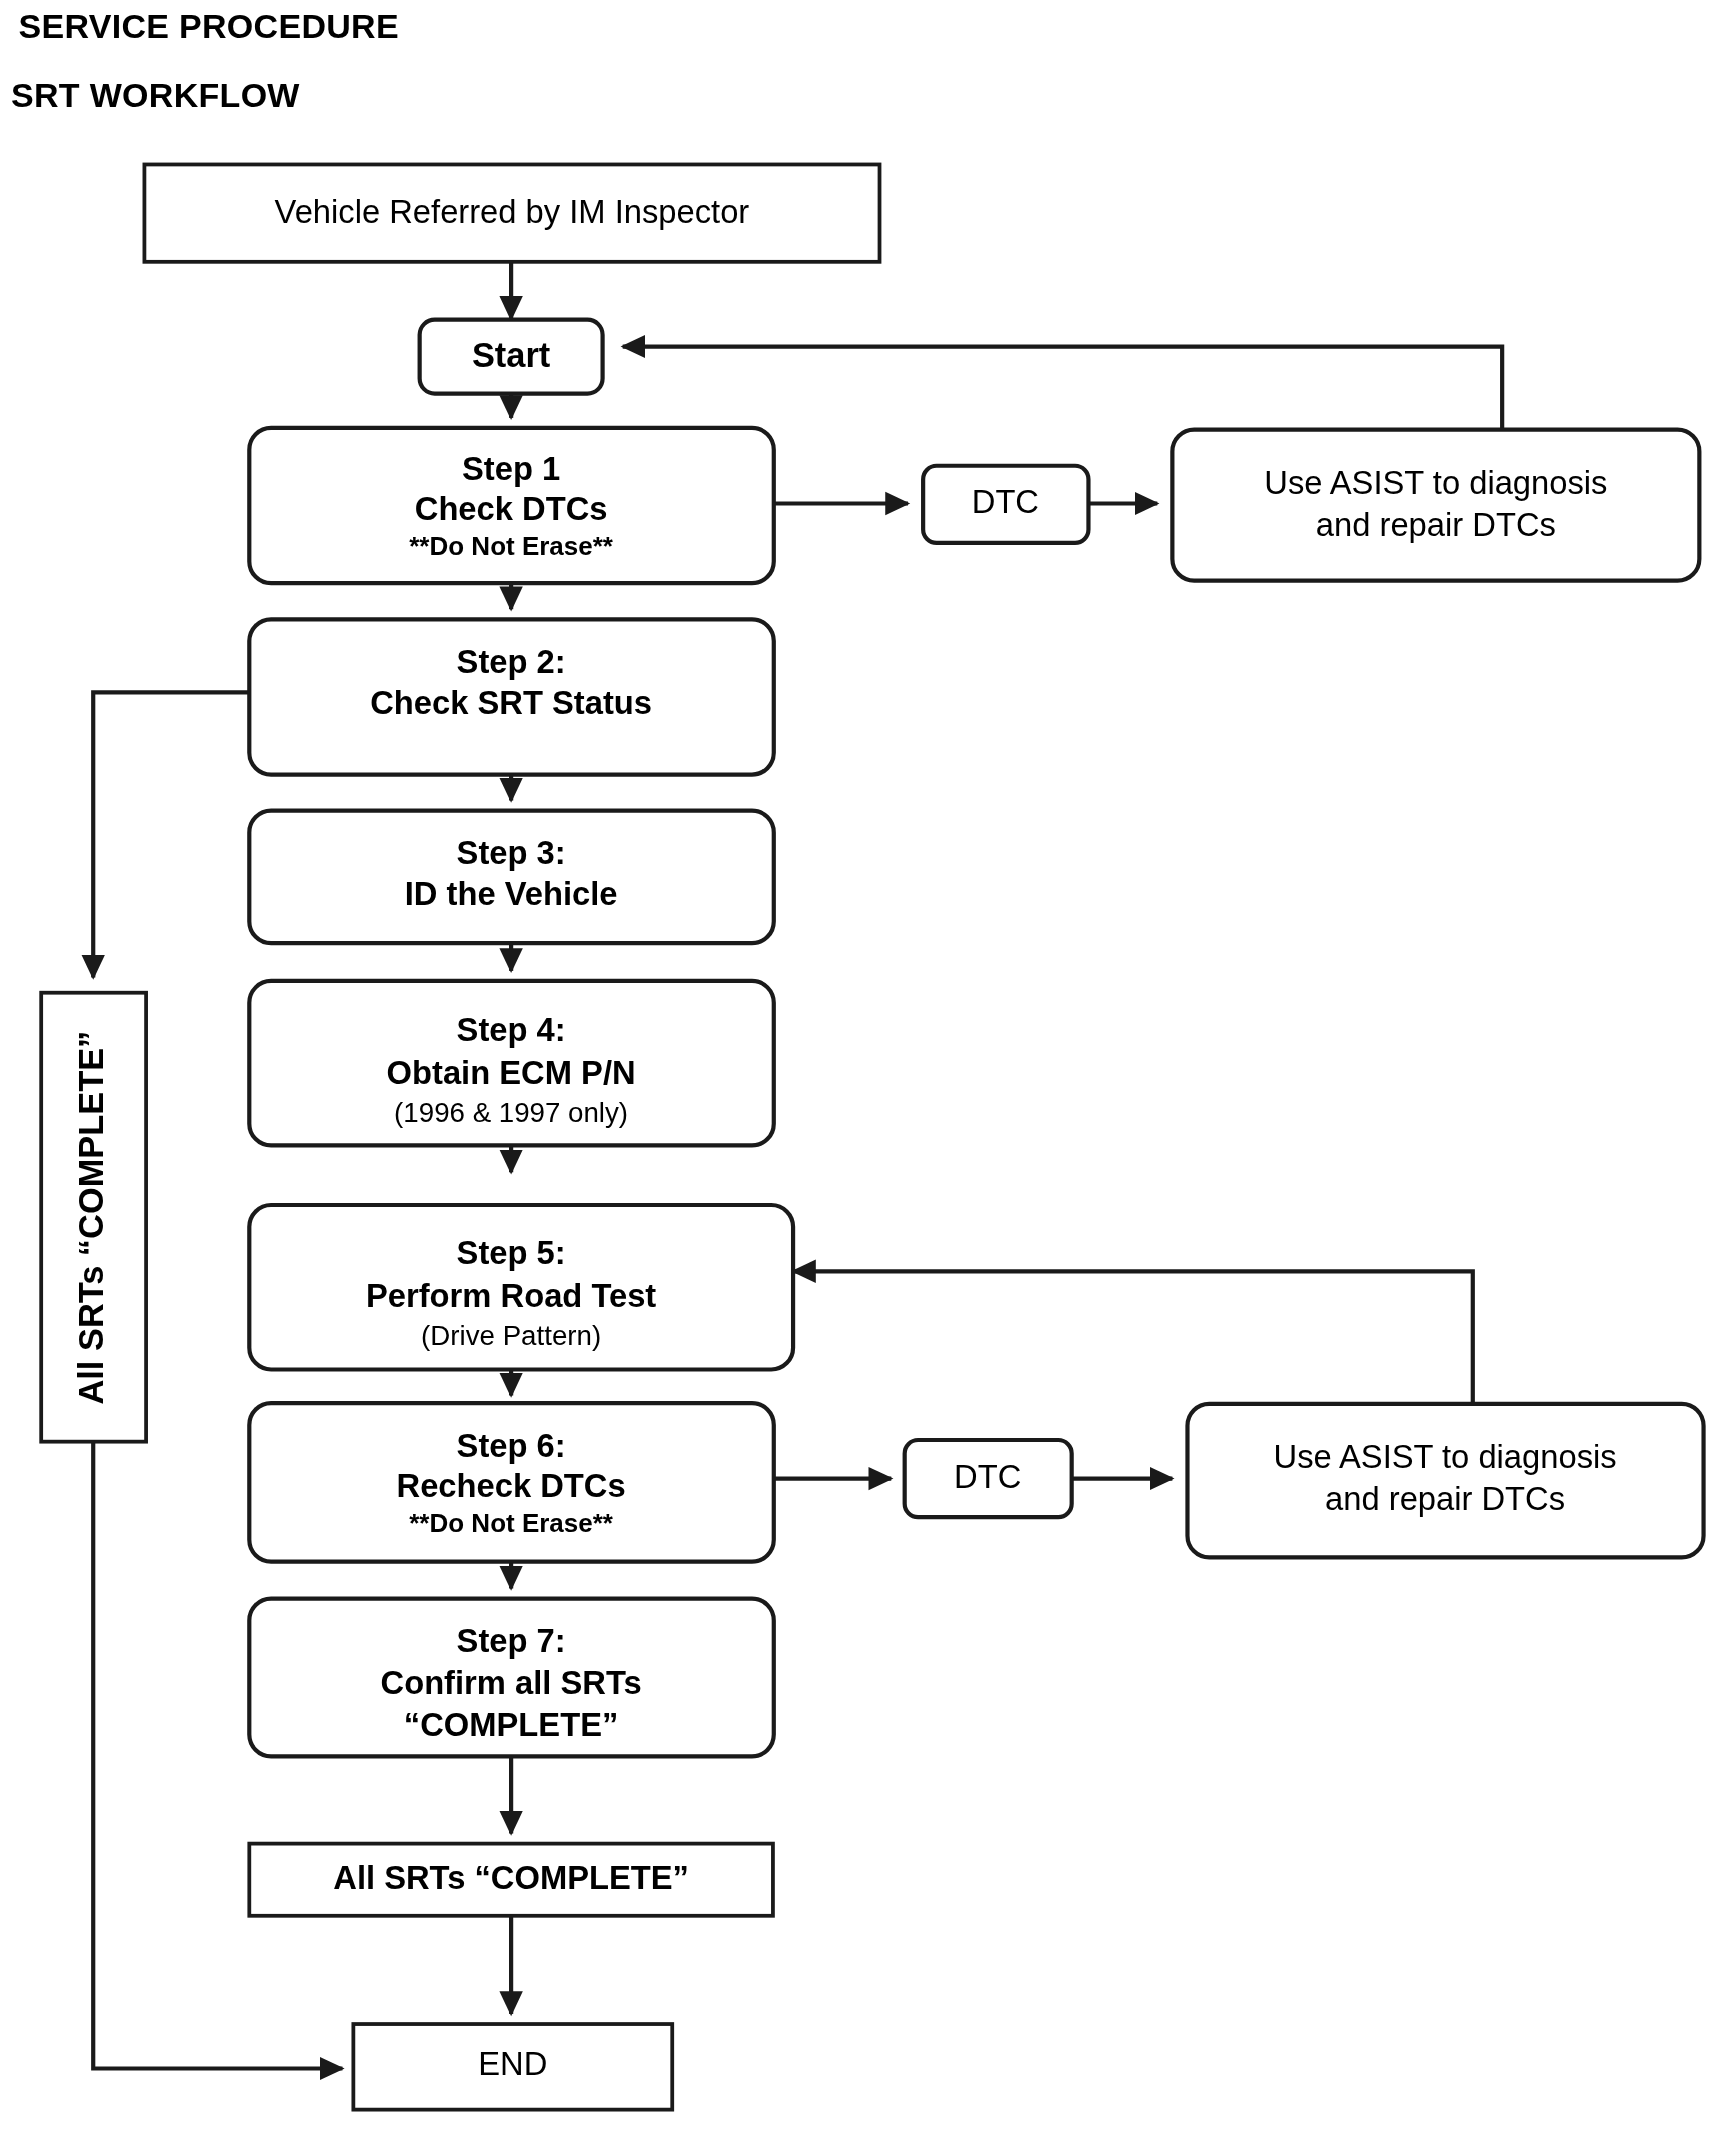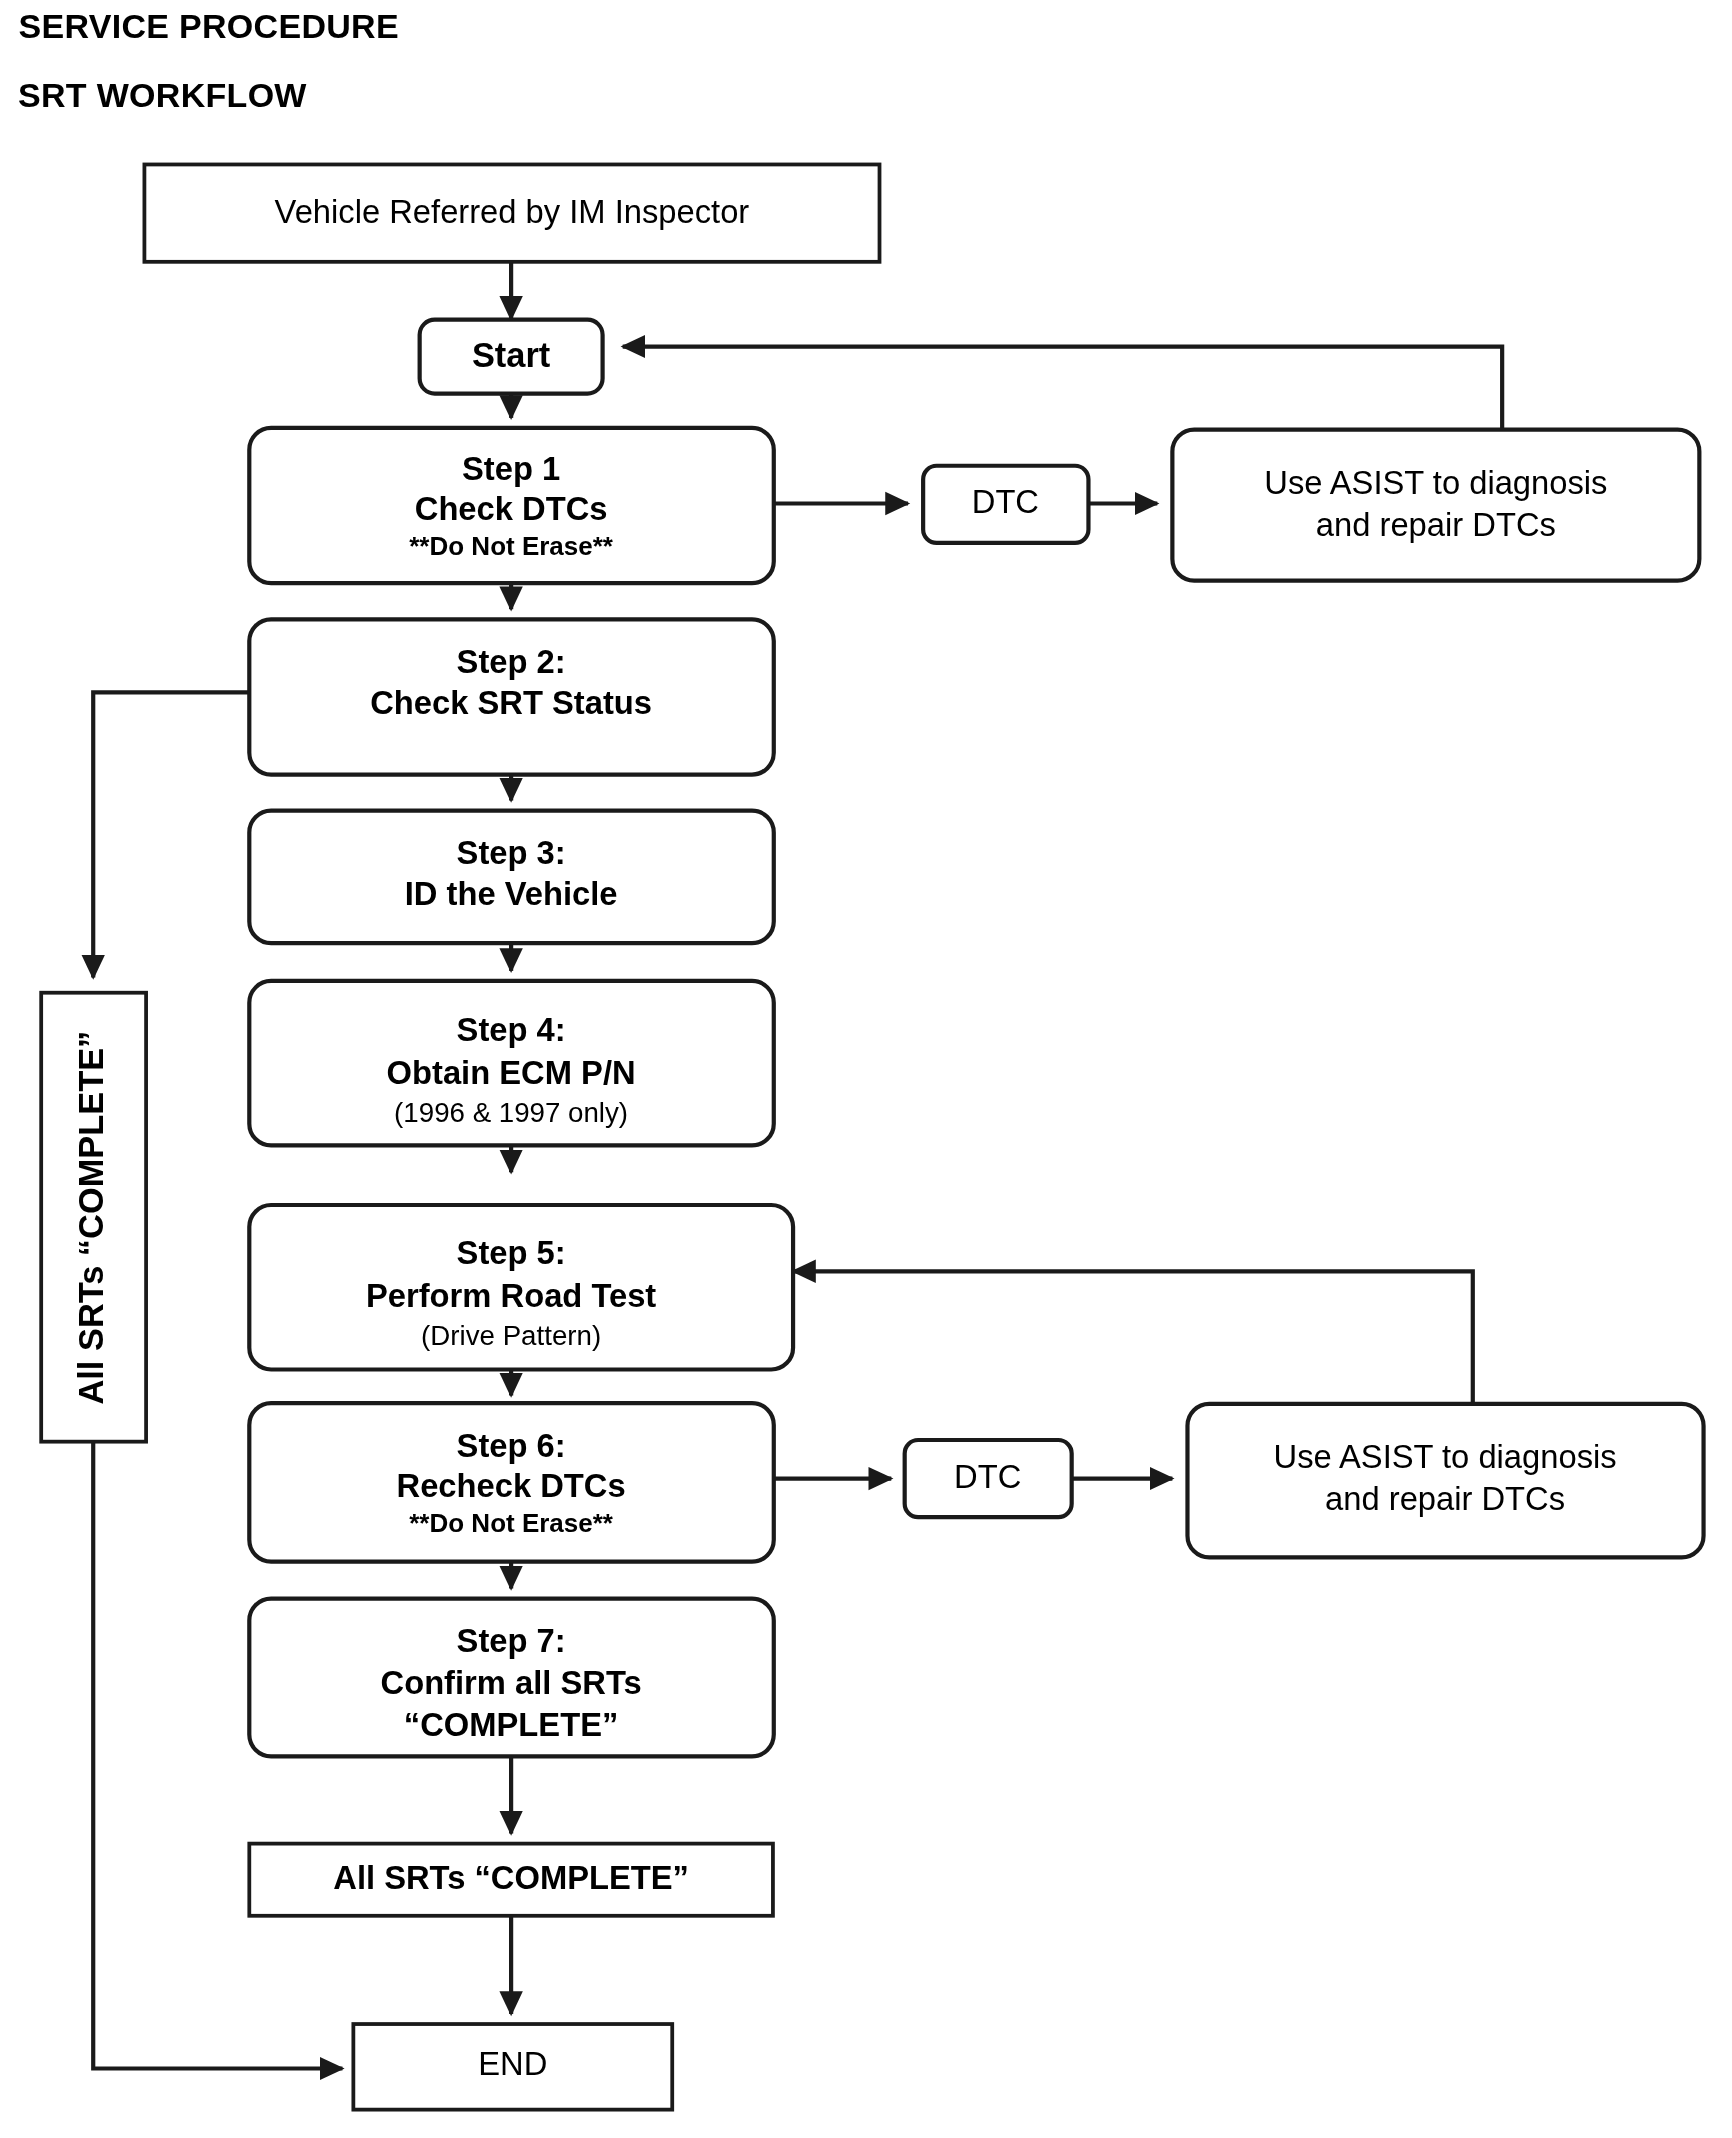--- a/index.html
+++ b/index.html
@@ -23,21 +23,21 @@
   }
   .heading {
     position: absolute;
     font-weight: bold;
     font-size: 34px;
     letter-spacing: 0.3px;
     white-space: nowrap;
     color: #000;
   }
   #title-service { left: 18.5px; top: 6.7px; }
-  #title-srt     { left: 18px; top: 76px; }
+  #title-srt     { left: 11px; top: 76px; }
 
   svg#flow {
     position: absolute;
     left: 0;
     top: 0;
     width: 1733px;
     height: 2139px;
   }
   .node-rect {
     fill: #ffffff;

